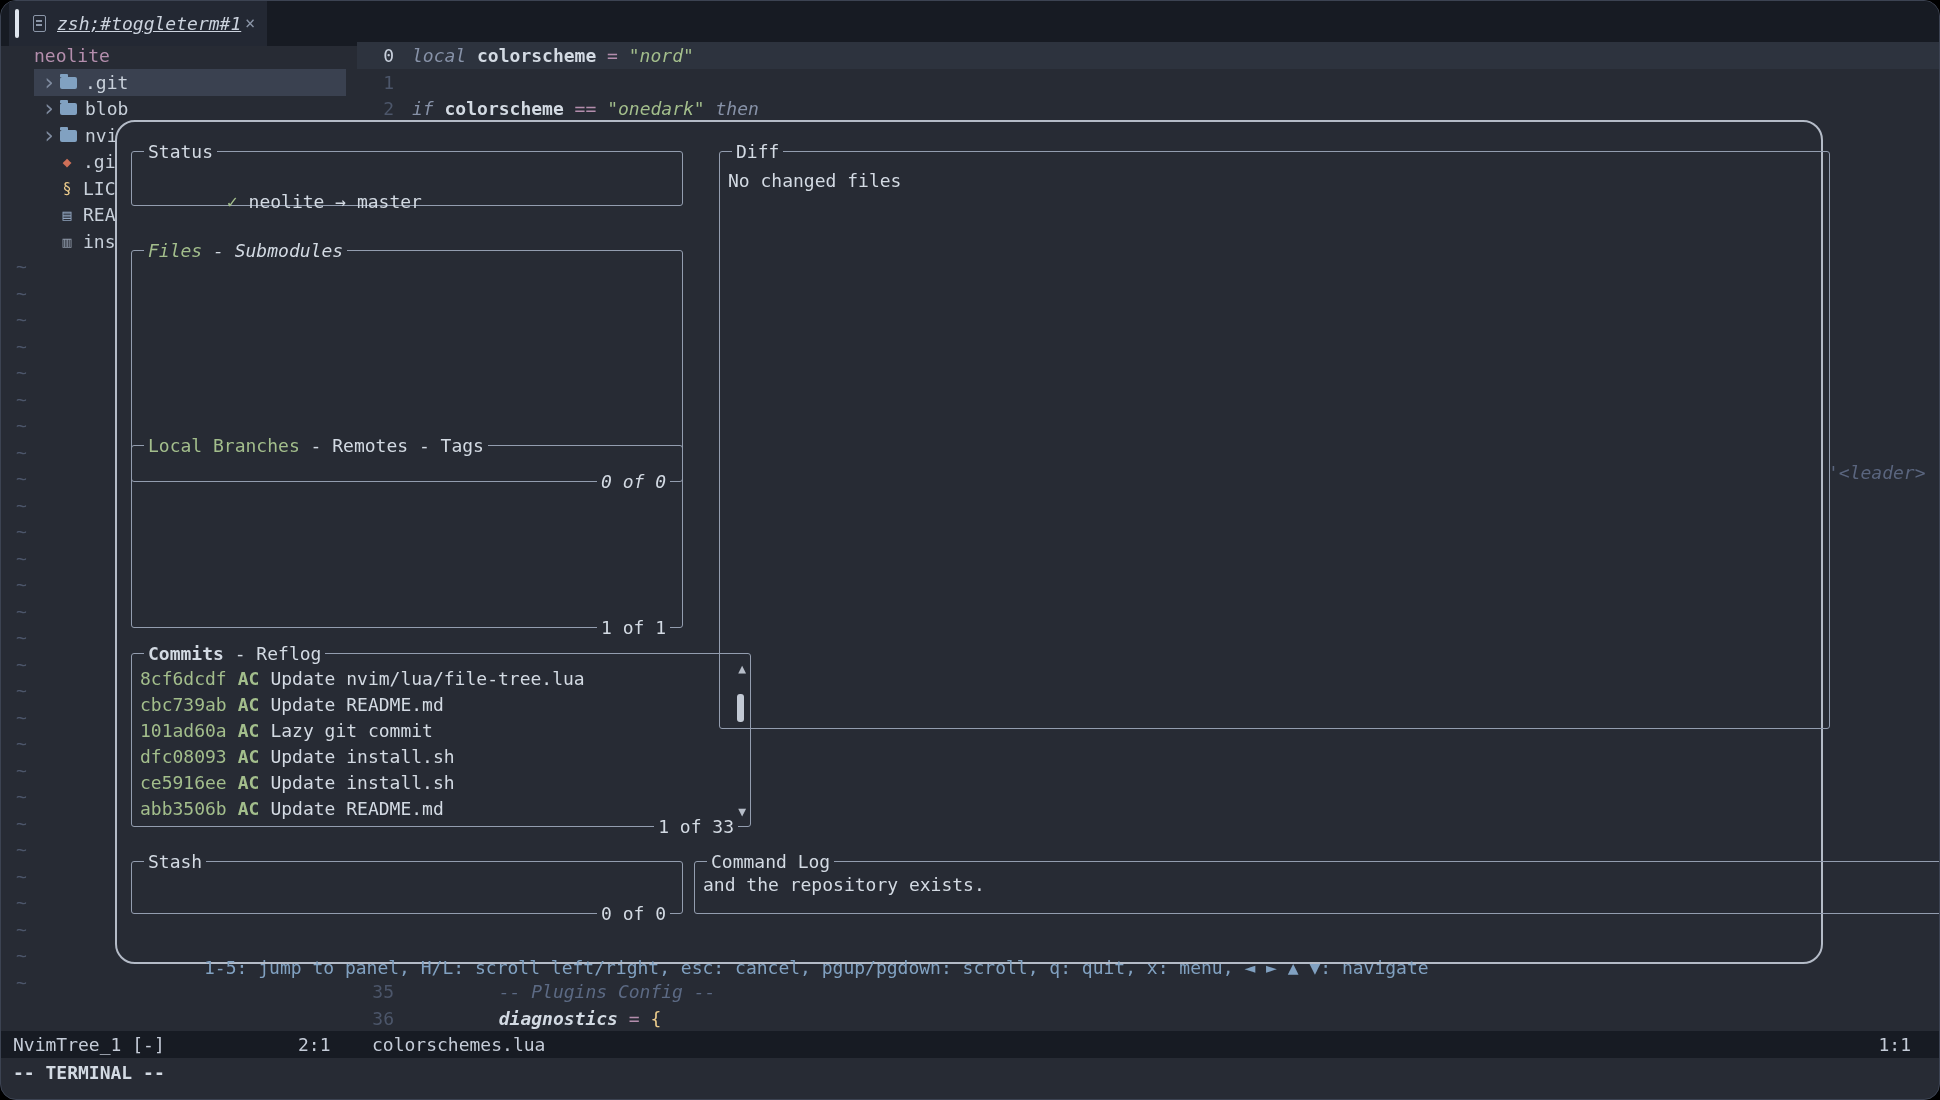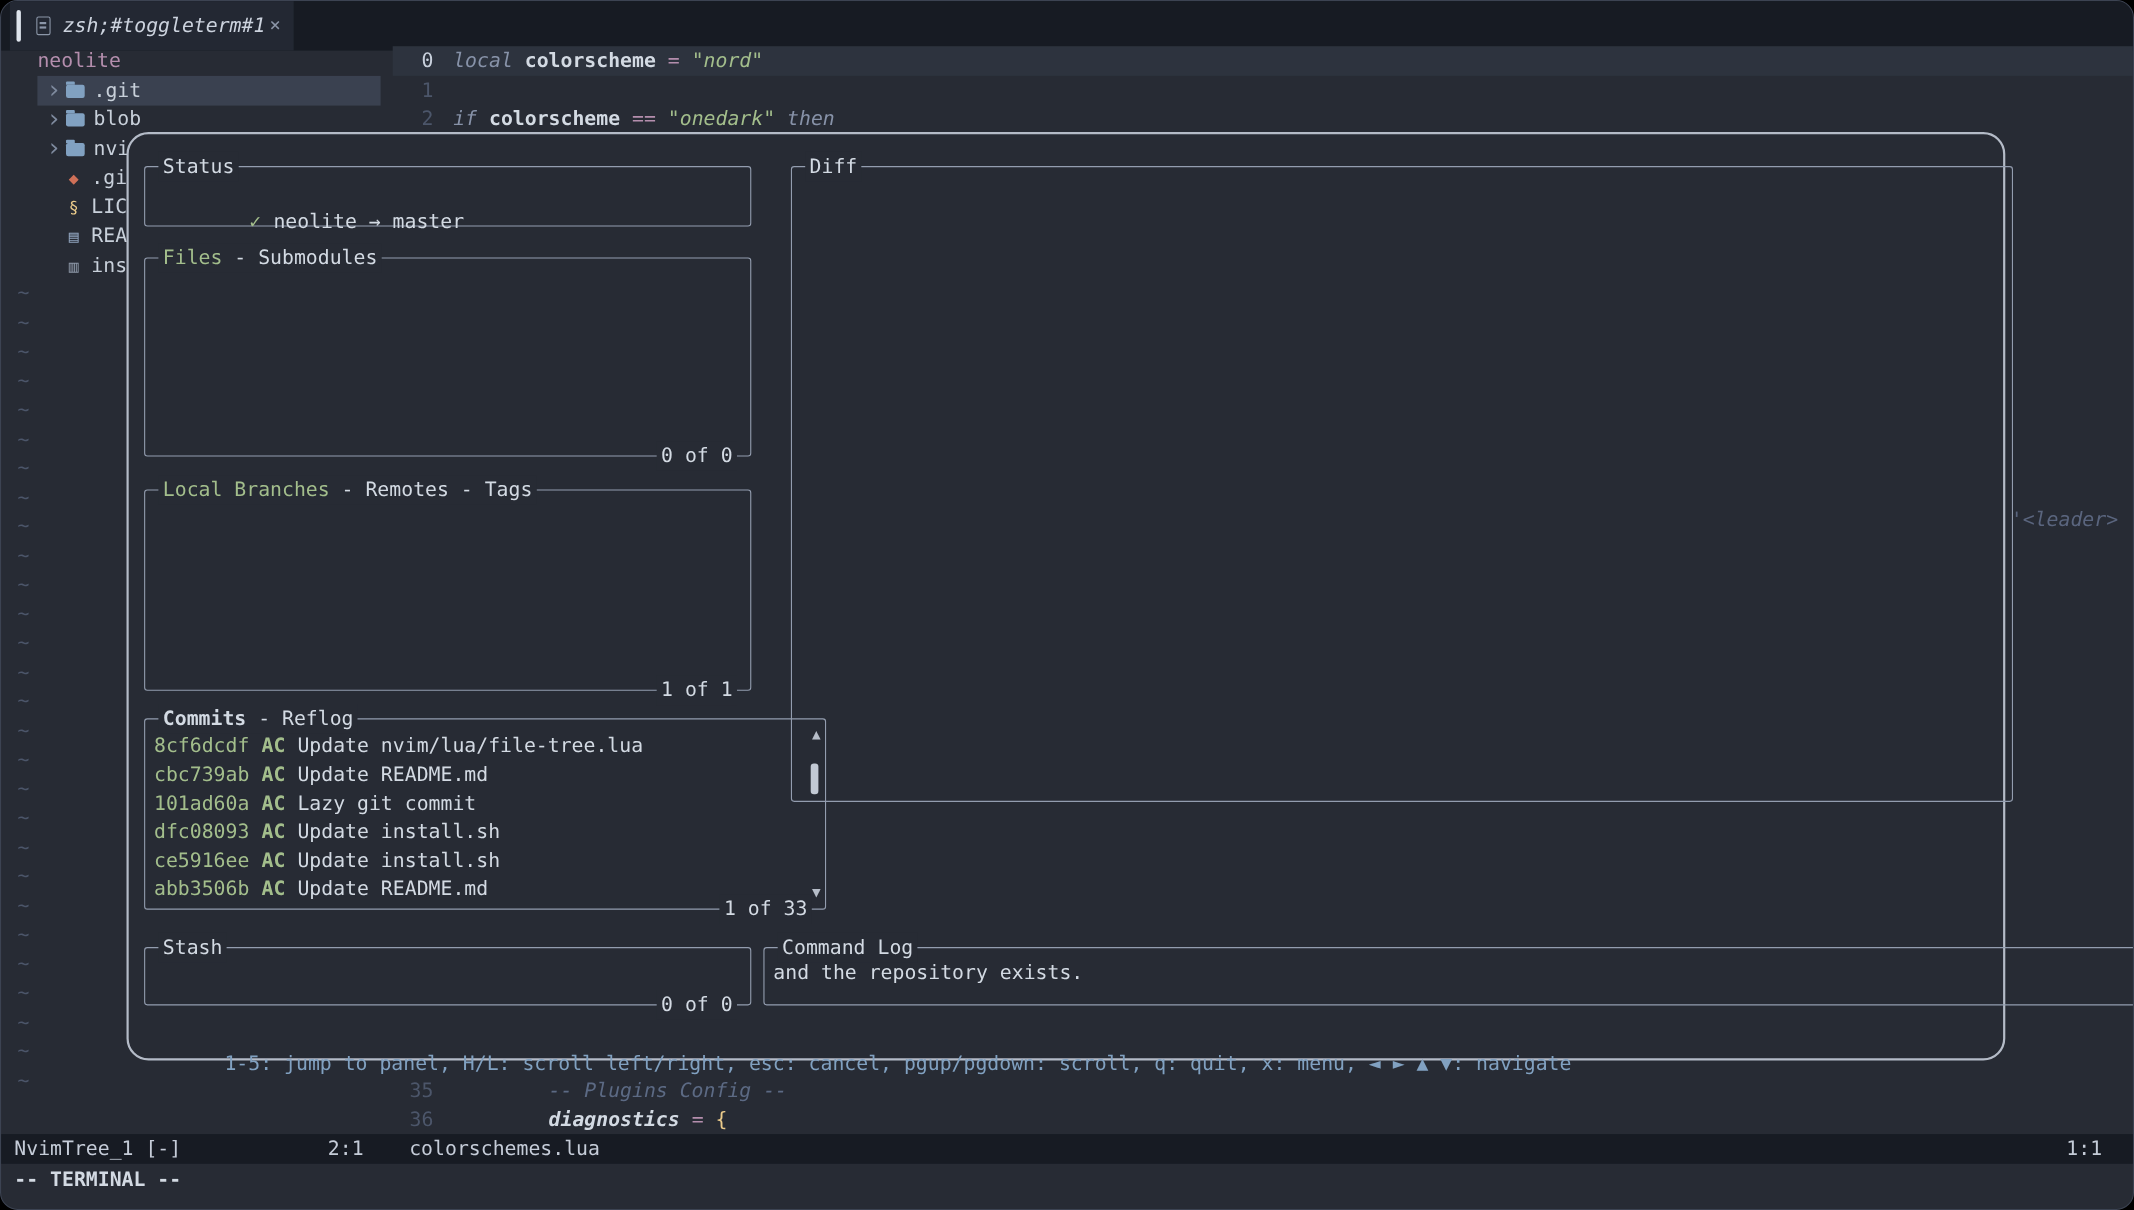--- a/index.html
+++ b/index.html
@@ -16,21 +16,21 @@
   .abs{position:absolute;}
   .row{height:27px;line-height:27px;white-space:pre;}
   
   .tabline{position:absolute;left:0;top:0;width:1940px;height:45px;background:var(--bgDark);}
   .tab{position:absolute;left:8px;top:0;width:258px;height:45px;background:var(--bgTab);}
   .mod-bar{position:absolute;left:6px;top:8px;width:4px;height:29px;background:#dfe5ee;border-radius:2px;}
   .doc-icon{position:absolute;left:24px;top:14px;width:13px;height:17px;border:1.5px solid #8b96a8;border-radius:2px;}
   .doc-icon::before,.doc-icon::after{content:"";position:absolute;left:2px;height:1.5px;background:#8b96a8;width:6px;}
   .doc-icon::before{top:4px;}
   .doc-icon::after{top:8px;}
-  .tab-title{position:absolute;left:48px;top:0;height:45px;line-height:45px;font-style:italic;color:#ccd3de;white-space:pre;}
+  .tab-title{position:absolute;left:48px;top:0;height:45px;line-height:45px;font-style:italic;color:#ccd3de;white-space:pre;text-decoration:underline;}
   .tab-close{position:absolute;left:236px;top:0;height:45px;line-height:44px;color:#8a94a6;font-size:17px;cursor:pointer;}
   
   .tree-row{display:flex;align-items:center;height:27px;white-space:pre;}
   .tree-row.selected{background:var(--selection);}
   .chev{width:16px;color:#7e8a9e;font-size:23px;line-height:27px;display:inline-block;}
   .folder-icon{width:17px;height:12px;background:var(--blue);border-radius:2px;position:relative;display:inline-block;margin:0 8px 0 2px;}
   .folder-icon::before{content:"";position:absolute;top:-3px;left:0;width:8px;height:3px;background:var(--blue);border-radius:1px 1px 0 0;}
   .file-glyph{width:16px;display:inline-block;margin-right:8px;text-align:center;font-size:15px;}
   .tree-label{color:#c8d0da;}
   .tree-root{color:var(--purple);}
@@ -157,21 +157,21 @@
 
   <div class="float">
 
     <div class="panel" style="left:14px;top:29px;width:552px;height:55px;">
       <span class="panel-title">Status</span>
       <div class="panel-content" style="padding:18px 0 0 8px;">
         <span class="green">✓</span><span style="margin-left:11px;">neolite → master</span>
       </div>
     </div>
 
-    <div class="panel" style="left:14px;top:112px;width:552px;height:181px;">
+    <div class="panel" style="left:14px;top:128px;width:552px;height:232px;font-style:italic;">
       <span class="panel-title"><span class="t-green">Files</span><span> - Submodules</span></span>
       <span class="panel-counter">0 of 0</span>
     </div>
 
     <div class="panel" style="left:14px;top:323px;width:552px;height:183px;">
       <span class="panel-title"><span class="t-green">Local Branches</span><span> - Remotes - Tags</span></span>
       <span class="panel-counter">1 of 1</span>
     </div>
 
     <div class="panel" style="left:14px;top:531px;width:620px;height:174px;">
@@ -190,20 +190,21 @@
       <span class="panel-counter">1 of 33</span>
     </div>
 
     <div class="panel" style="left:14px;top:739px;width:552px;height:53px;">
       <span class="panel-title">Stash</span>
       <span class="panel-counter">0 of 0</span>
     </div>
 
     <div class="panel" style="left:602px;top:29px;width:1111px;height:578px;">
       <span class="panel-title">Diff</span>
+      <div class="panel-content" style="padding:18px 0 0 8px;">No changed files</div>
     </div>
 
     <div class="panel" style="left:577px;top:739px;width:1291px;height:53px;">
       <span class="panel-title">Command Log</span>
       <div class="panel-content" style="padding:12px 0 0 8px;">and the repository exists.</div>
     </div>
 
     <div class="abs row" style="left:22px;top:805px;">
       <span class="keybinds">1-5: jump to panel, H/L: scroll left/right, esc: cancel, pgup/pgdown: scroll, q: quit, x: menu, ◄ ► ▲ ▼: navigate</span>
     </div>

